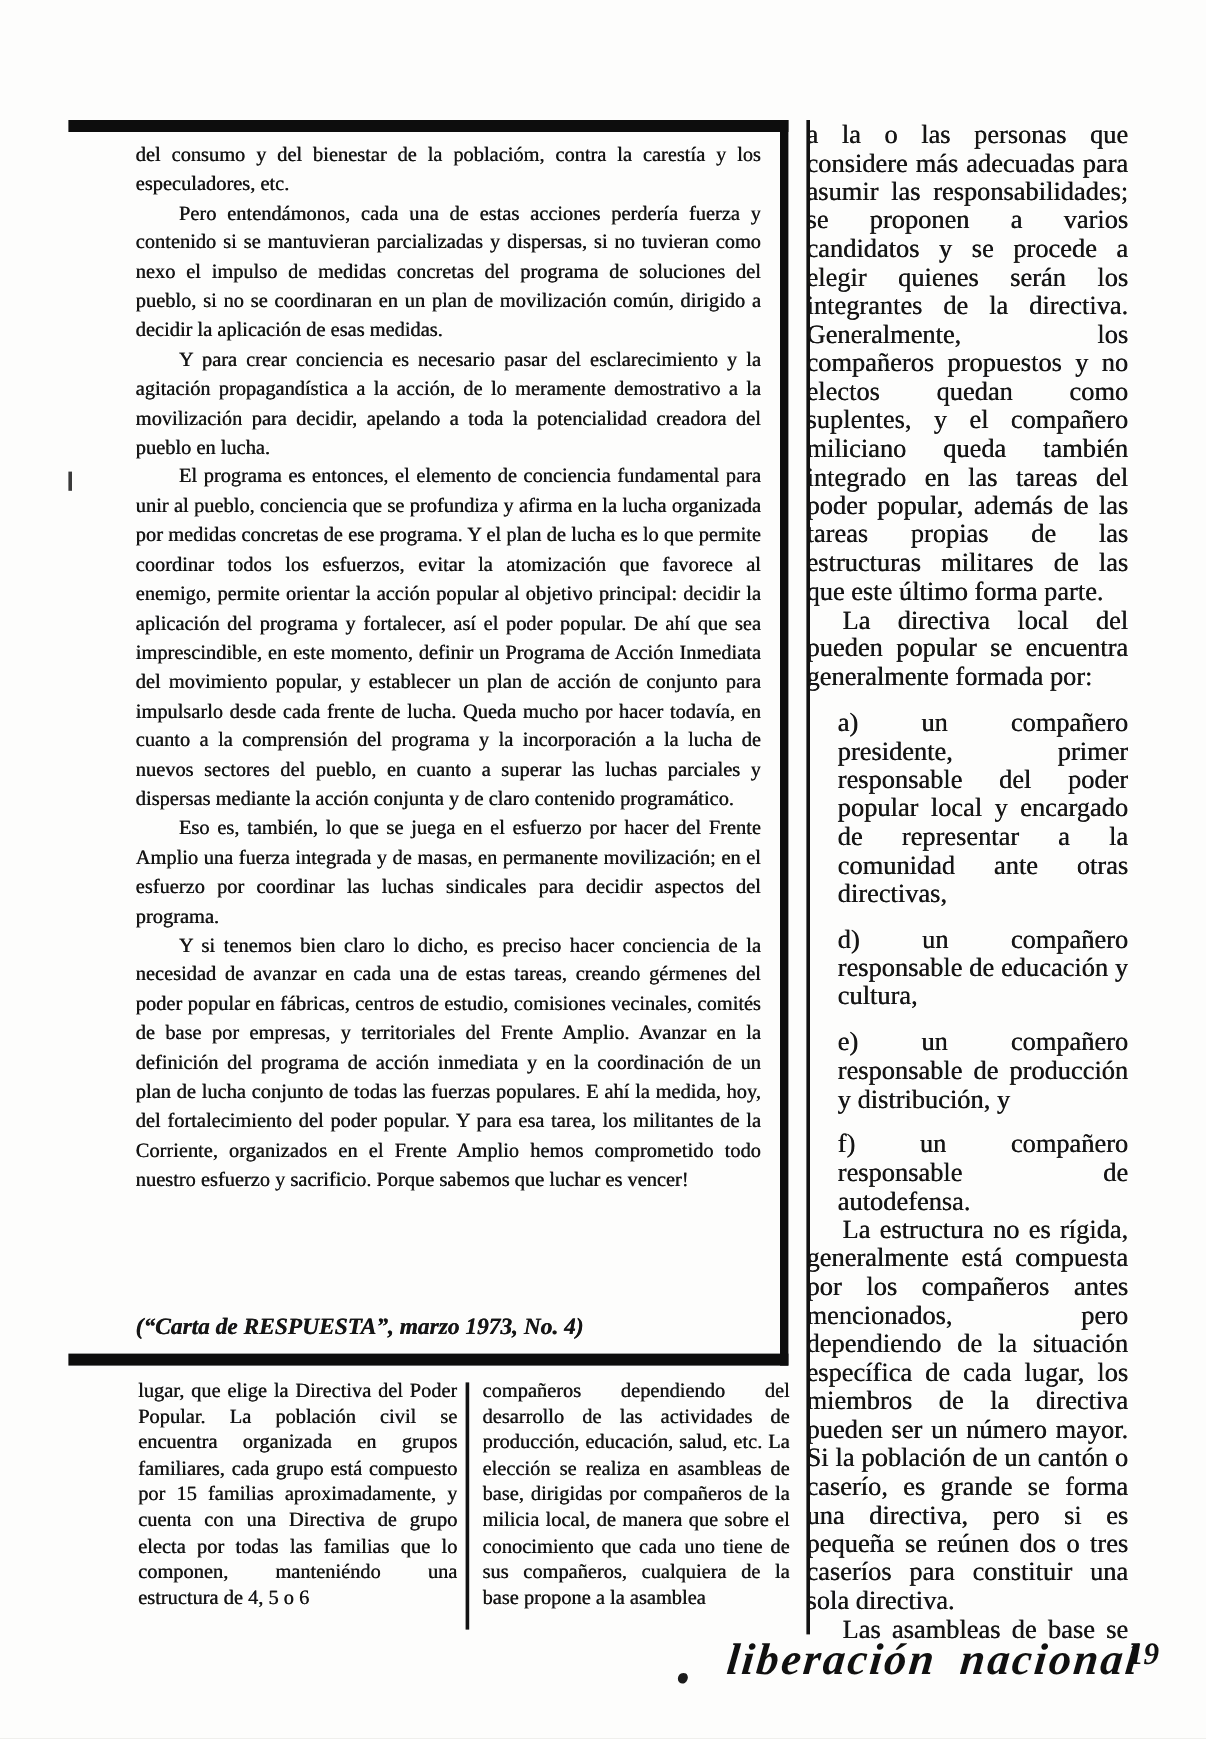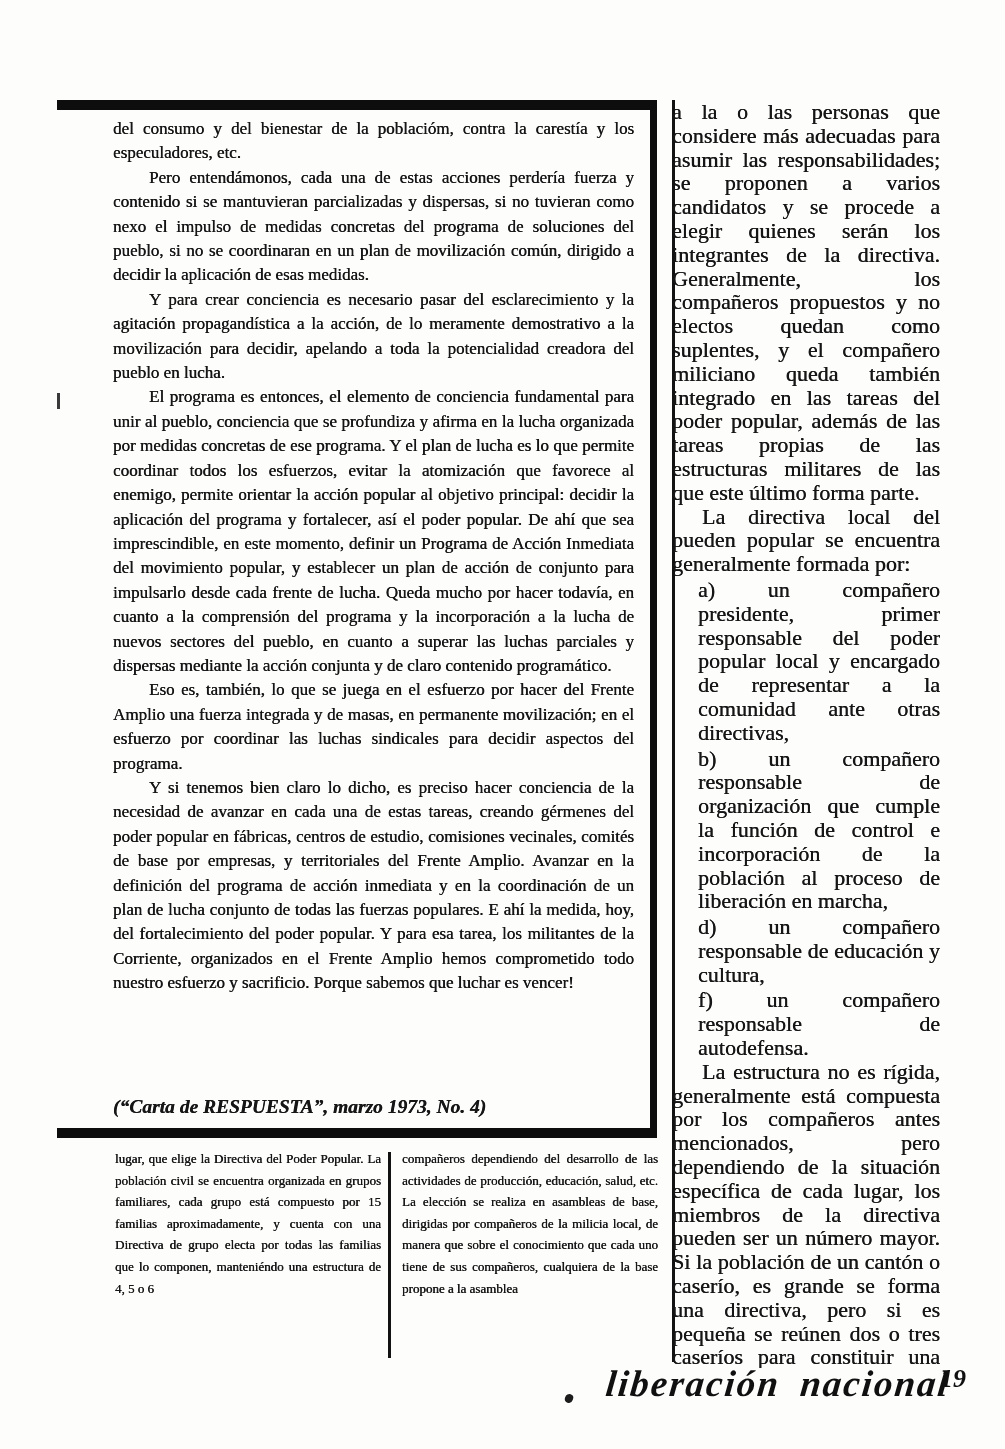--- a/index.html
+++ b/index.html
@@ -58,30 +58,30 @@
     font-size:22px; line-height:23.8px;
     text-align:justify;
   }
   .right-column p {
     margin:0; text-indent:30px;
     text-shadow:0.35px 0 0 currentColor;
   }
   .right-column p.cont { text-indent:0; }
   .directive-roles { list-style:none; margin:2px 0 0 0; padding:0; }
   .directive-roles li {
-    padding-left:26px; margin-top:2px;
+    padding-left:26px; margin-top:14px;
     text-align:justify;
     text-shadow:0.35px 0 0 currentColor;
   }
 
   
   .bottom-left-column, .bottom-middle-column {
     position:absolute; top:1148px; height:214px;
     overflow:hidden;
-    font-size:13px; line-height:21.6px;
+    font-size:17px; line-height:21.6px;
     text-align:justify;
     text-shadow:0.35px 0 0 currentColor;
   }
   .bottom-left-column  { left:115px; width:266px; }
   .bottom-middle-column{ left:402px; width:256px; }
   .bottom-column-divider {
     position:absolute; left:388px; top:1152px;
     width:3px; height:206px; background:#121212;
   }
 
@@ -130,22 +130,22 @@
     <div class="article-citation">(“Carta de RESPUESTA”, marzo 1973, No. 4)</div>
   </div>
 
   <div class="main-right-rule"></div>
 
   <div class="right-column">
     <p class="cont">a la o las personas que considere más adecuadas para asumir las responsabilidades; se proponen a varios candidatos y se procede a elegir quienes serán los integrantes de la directiva. Generalmente, los compañeros propuestos y no electos quedan como suplentes, y el compañero miliciano queda también integrado en las tareas del poder popular, además de las tareas propias de las estructuras militares de las que este último forma parte.</p>
     <p>La directiva local del pueden popular se encuentra generalmente formada por:</p>
     <ul class="directive-roles">
       <li>a) un compañero presidente, primer responsable del poder popular local y encargado de representar a la comunidad ante otras directivas,</li>
-      <li>b) un compañero responsable de organización que cumple la función de control e incorporación de la población al proceso de liberación en marcha,</li>
       <li>d) un compañero responsable de educación y cultura,</li>
+      <li>e) un compañero responsable de producción y distribución, y</li>
       <li>f) un compañero responsable de autodefensa.</li>
     </ul>
     <p>La estructura no es rígida, generalmente está compuesta por los compañeros antes mencionados, pero dependiendo de la situación específica de cada lugar, los miembros de la directiva pueden ser un número mayor. Si la población de un cantón o caserío, es grande se forma una directiva, pero si es pequeña se reúnen dos o tres caseríos para constituir una sola directiva.</p>
     <p>Las asambleas de base se reúnen cada ocho días para discutir toda la problemática de la comunidad, proponer alternativas de trabajo y dividirse las tareas. Cada mes se realizan</p>
   </div>
 
   <div class="bottom-left-column">lugar, que elige la Directiva del Poder Popular. La población civil se encuentra organizada en grupos familiares, cada grupo está compuesto por 15 familias aproximadamente, y cuenta con una Directiva de grupo electa por todas las familias que lo componen, manteniéndo una estructura de 4, 5 o 6</div>
   <div class="bottom-column-divider"></div>
   <div class="bottom-middle-column">compañeros dependiendo del desarrollo de las actividades de producción, educación, salud, etc. La elección se realiza en asambleas de base, dirigidas por compañeros de la milicia local, de manera que sobre el conocimiento que cada uno tiene de sus compañeros, cualquiera de la base propone a la asamblea</div>
 

